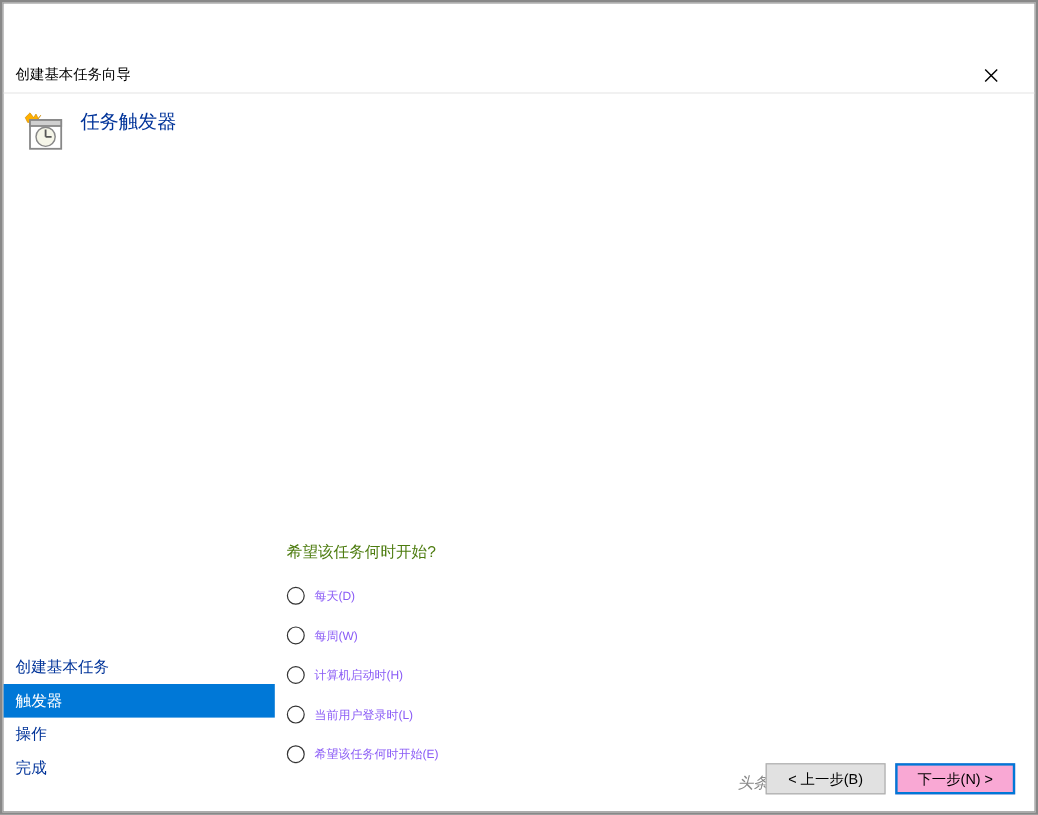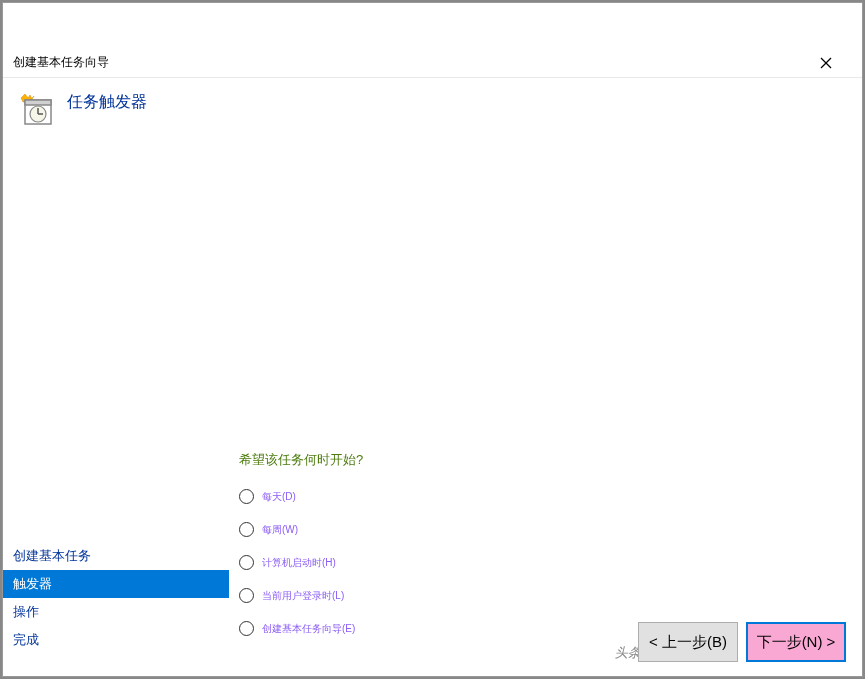--- a/index.html
+++ b/index.html
@@ -36,22 +36,22 @@
     }
     .radio.checked::after {
       content: ""; width: 7px; height: 7px; background: #000; border-radius: 50%;
     }
     .radio-label { font-size: 10px; color: #8b5cf6; cursor: pointer; }
     .footer {
       position: absolute; bottom: 0; right: 0; padding: 14px 16px;
       display: flex; gap: 8px; align-items: center;
     }
     .btn {
-      min-width: 100px; height: 40px; border: 1px solid #adadad; background: #e1e1e1;
-      font-size: 15px; cursor: pointer; padding: 0 0;
+      min-width: 100px; height: 26px; border: 1px solid #adadad; background: #e1e1e1;
+      font-size: 12px; cursor: pointer; padding: 0 0;
     }
     .btn.default { border: 2px solid #0078d7; background: #f9a8d4; }
     .watermark {
       position: absolute; bottom: 14px; right: 130px; font-size: 13px; color: #888;
       font-style: italic; pointer-events: none;
     }
   </style>
 </head>
 <body>
 
@@ -102,21 +102,21 @@
       <div class="radio-row">
         <span class="radio"></span>
         <span class="radio-label">计算机启动时(H)</span>
       </div>
       <div class="radio-row">
         <span class="radio"></span>
         <span class="radio-label">当前用户登录时(L)</span>
       </div>
       <div class="radio-row">
         <span class="radio"></span>
-        <span class="radio-label">创建基本任务向导(E)</span>
+        <span class="radio-label">希望该任务何时开始(E)</span>
       </div>
     </div>
   </div>
 
   <div class="watermark">头条号@电子工程人</div>
 
   <div class="footer">
     <button class="btn">&lt; 上一步(B)</button>
     <button class="btn default">下一步(N) &gt;</button>
   </div>

